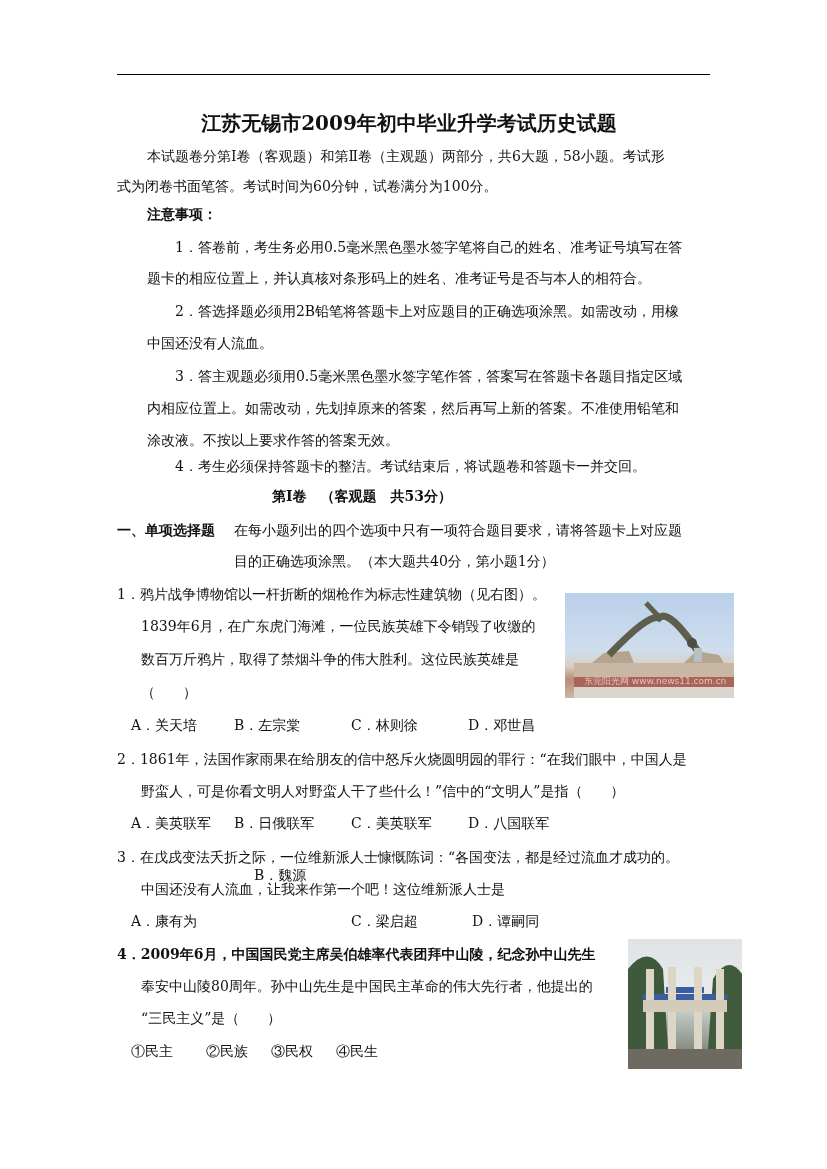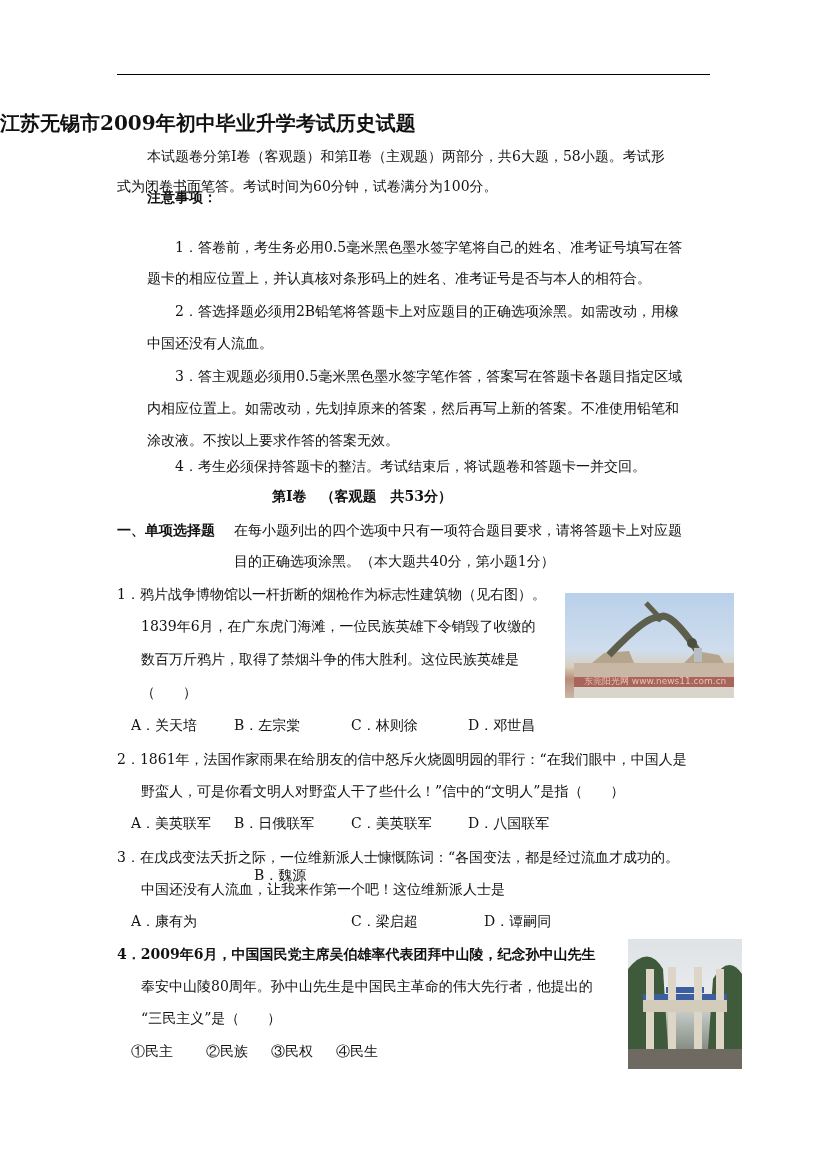--- a/index.html
+++ b/index.html
@@ -3,40 +3,40 @@
 <meta charset="utf-8">
 <style>
   html, body { margin: 0; padding: 0; background: #ffffff; }
   body {
     width: 827px; height: 1169px; position: relative; overflow: hidden;
     font-family: "DejaVu Serif", "Liberation Serif", serif;
     color: #111111; font-size: 14px;
   }
   .hr { position: absolute; left: 117px; top: 74px; width: 593px; height: 1px; background: #000; }
   .abs { position: absolute; white-space: nowrap; }
-  .title { left: 0; width: 818px; text-align: left; top: 110px; font-size: 20px; font-weight: bold; letter-spacing: 0px; }
+  .title { left: 0; width: 818px; text-align: center; top: 110px; font-size: 20px; font-weight: bold; letter-spacing: 0px; }
   .line { font-size: 14px; line-height: 20px; }
   .bold { font-weight: bold; }
   .img-box { position: absolute; overflow: hidden; }
   .photo1 { left: 565px; top: 593px; width: 160px; height: 105px;
     background: linear-gradient(180deg, #b9d0ea 0%, #cfdded 55%, #d8cfc0 70%, #b98c78 82%, #c9b8a8 100%); padding-left: 9px; }
   .photo2 { left: 628px; top: 939px; width: 114px; height: 130px;
     background: linear-gradient(180deg, #dfe3e6 0%, #e8eaec 40%, #9aa39a 75%, #6f6a62 100%); }
 </style>
 </head>
 <body>
 
 <div class="hr"></div>
 
 <div class="abs title">江苏无锡市2009年初中毕业升学考试历史试题</div>
 
 <div class="abs line" style="left:147px; top:146px;text-align:center;">本试题卷分第Ⅰ卷（客观题）和第Ⅱ卷（主观题）两部分，共6大题，58小题。考试形</div>
 <div class="abs line" style="left:117px; top:176px;">式为闭卷书面笔答。考试时间为60分钟，试卷满分为100分。</div>
 
-<div class="abs line bold" style="left:147px; top:187px;">注意事项：</div>
+<div class="abs line bold" style="left:147px; top:204px;">注意事项：</div>
 
 <div class="abs line" style="left:175px; top:237px;">1．答卷前，考生务必用0.5毫米黑色墨水签字笔将自己的姓名、准考证号填写在答</div>
 <div class="abs line" style="left:147px; top:268px;">题卡的相应位置上，并认真核对条形码上的姓名、准考证号是否与本人的相符合。</div>
 
 <div class="abs line" style="left:175px; top:301px;">2．答选择题必须用2B铅笔将答题卡上对应题目的正确选项涂黑。如需改动，用橡</div>
 <div class="abs line" style="left:147px; top:333px;">中国还没有人流血。</div>
 
 <div class="abs line" style="left:175px; top:366px;">3．答主观题必须用0.5毫米黑色墨水签字笔作答，答案写在答题卡各题目指定区域</div>
 <div class="abs line" style="left:147px; top:398px;">内相应位置上。如需改动，先划掉原来的答案，然后再写上新的答案。不准使用铅笔和</div>
 <div class="abs line" style="left:147px; top:430px;">涂改液。不按以上要求作答的答案无效。</div>
@@ -78,21 +78,21 @@
 <div class="abs line" style="left:131px; top:813px;">A．美英联军</div>
 <div class="abs line" style="left:234px; top:813px;">B．日俄联军</div>
 <div class="abs line" style="left:351px; top:813px;">C．美英联军</div>
 <div class="abs line" style="left:468px; top:813px;">D．八国联军</div>
 
 <div class="abs line" style="left:117px; top:847px;">3．在戊戌变法夭折之际，一位维新派人士慷慨陈词：“各国变法，都是经过流血才成功的。</div>
 <div class="abs line" style="left:141px; top:879px;">中国还没有人流血，让我来作第一个吧！这位维新派人士是</div>
 <div class="abs line" style="left:131px; top:911px;">A．康有为</div>
 <div class="abs line" style="left:234px; top:865px;margin-left:20px;">B．魏源</div>
 <div class="abs line" style="left:351px; top:911px;">C．梁启超</div>
-<div class="abs line" style="left:484px; top:911px;">D．谭嗣同</div>
+<div class="abs line" style="left:472px; top:911px;">D．谭嗣同</div>
 
 <div class="abs line" style="left:117px; top:944px;font-weight:bold;">4．2009年6月，中国国民党主席吴伯雄率代表团拜中山陵，纪念孙中山先生</div>
 <div class="abs line" style="left:141px; top:976px;">奉安中山陵80周年。孙中山先生是中国民主革命的伟大先行者，他提出的</div>
 <div class="abs line" style="left:141px; top:1008px;">“三民主义”是（　　）</div>
 <div class="abs line" style="left:131px; top:1041px;">①民主</div>
 <div class="abs line" style="left:206px; top:1041px;">②民族</div>
 <div class="abs line" style="left:271px; top:1041px;">③民权</div>
 <div class="abs line" style="left:336px; top:1041px;">④民生</div>
 
 <div class="img-box photo2">

